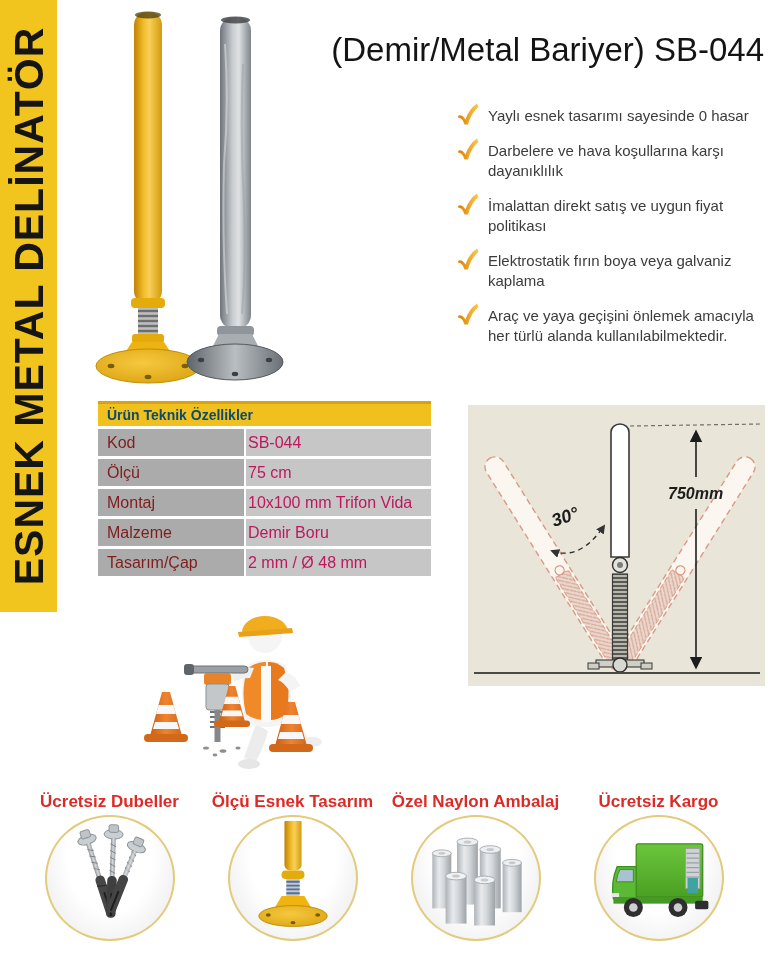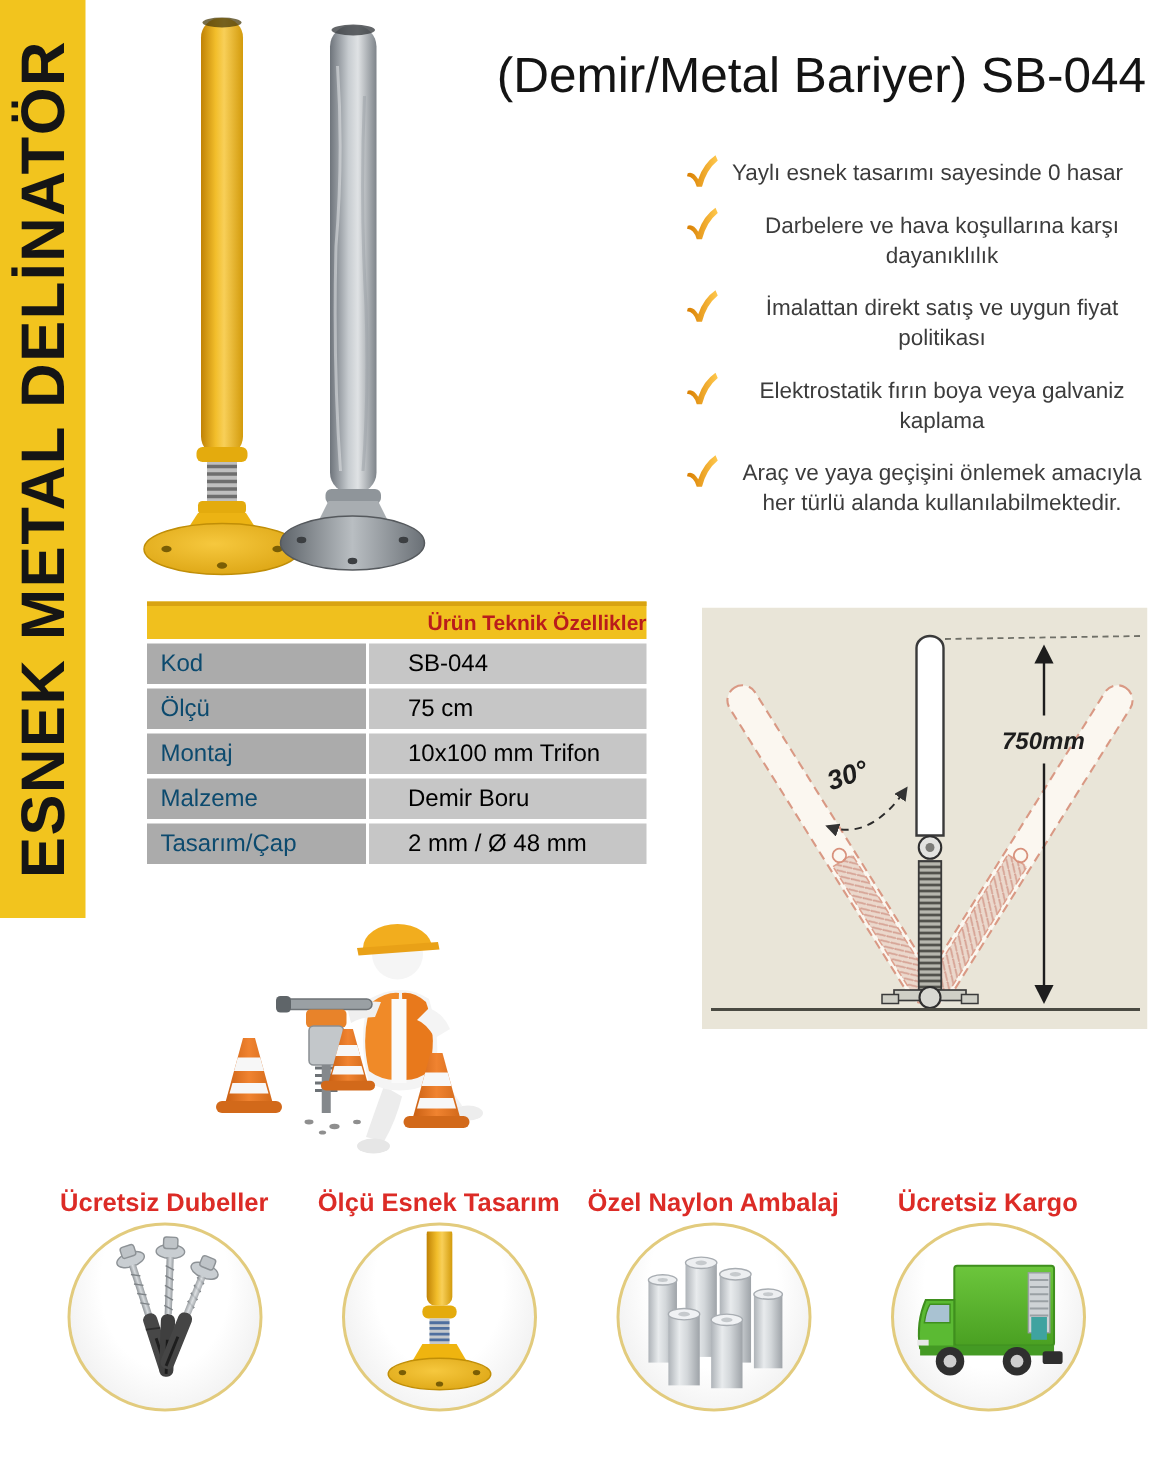--- a/index.html
+++ b/index.html
@@ -26,40 +26,40 @@
   .product-photo { position:absolute; left:93px; top:4px; width:200px; height:392px; }
 
   
   .page-title {
     position:absolute; top:31px; right:4px;
     font-size:33px; font-weight:400; color:#141414; white-space:nowrap;
     letter-spacing:0px;
   }
 
   
-  .features { position:absolute; left:456px; top:104px; width:312px; list-style:none;text-align:center; }
+  .features { position:absolute; left:456px; top:104px; width:312px; list-style:none; }
   .features li { display:flex; align-items:flex-start; margin-bottom:13px; }
   .features .chk { flex:0 0 24px; width:24px; height:24px; margin-right:8px; margin-top:-2px; }
   .features .ftext { font-size:15px; line-height:20px; color:#3c3c3c; padding-top:2px; }
 
   
   .spec-table { position:absolute; left:98px; top:401px; width:333px; }
   .spec-header {
     background:#F0C01E; border-top:3px solid #D8A312;
     height:25px; line-height:22px; padding-left:9px;
-    font-size:14px; font-weight:700; color:#b91c1c;text-align:right;
+    font-size:14px; font-weight:700; color:#0c4a6e;
   }
   .spec-row { display:flex; margin-top:3px; height:27px; }
   .spec-label {
-    flex:0 0 146px; background:#ABABAB; color:#0c4a6e;
+    flex:0 0 146px; background:#ABABAB; color:#7f1d1d;
     font-size:16px; line-height:27px; padding-left:9px; margin-right:2px;
   }
   .spec-value {
-    flex:1; background:#C6C6C6; color:#000000;
-    font-size:16px; line-height:27px; padding-left:26px;
+    flex:1; background:#C6C6C6; color:#be185d;
+    font-size:16px; line-height:27px; padding-left:2px;
   }
 
   
   .diagram { position:absolute; left:468px; top:405px; width:297px; height:336px; }
 
   
   .worker { position:absolute; left:128px; top:574px; width:208px; height:206px; }
 
   
   .badges { position:absolute; left:18px; top:792px; width:732px; display:flex; }

